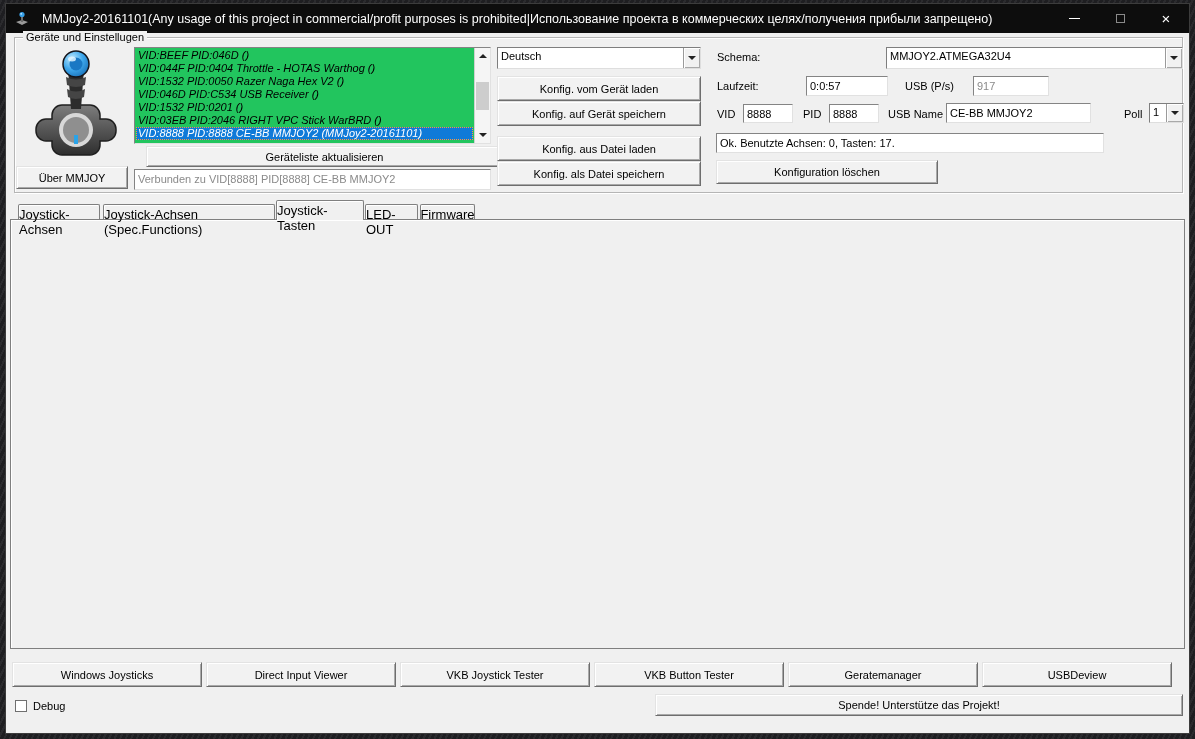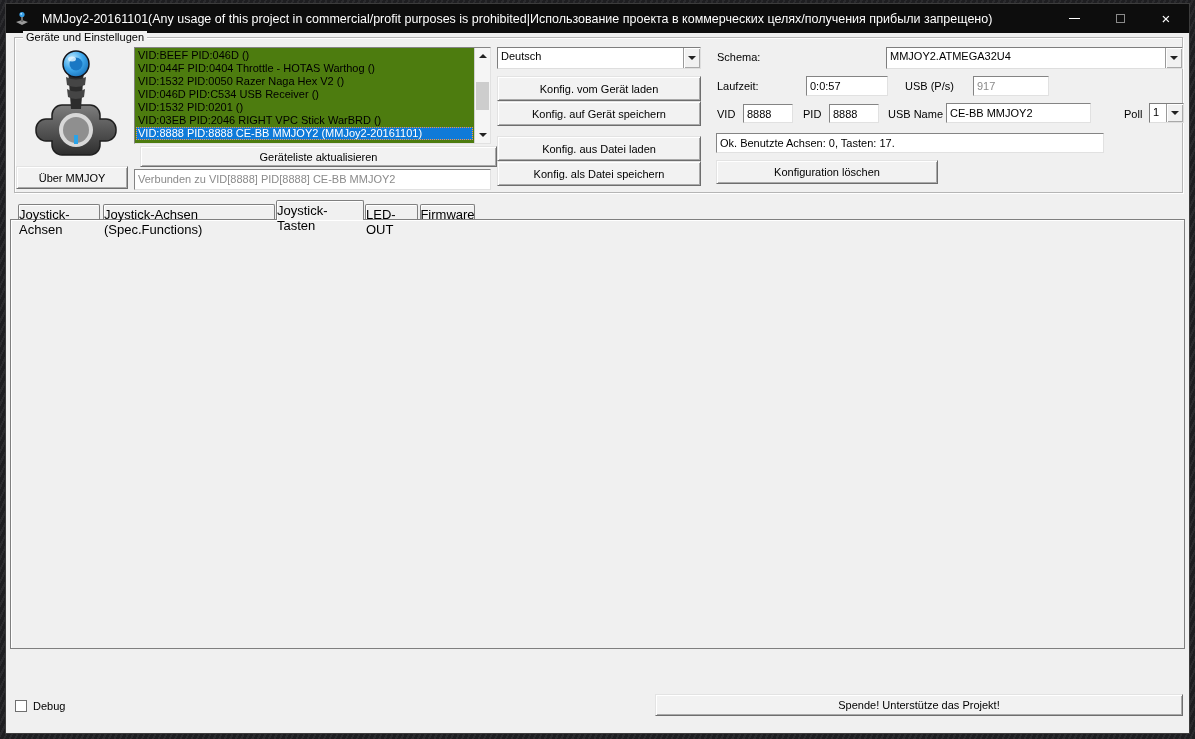--- a/index.html
+++ b/index.html
@@ -44,21 +44,21 @@
   .tri-up { width:0; height:0; border-left:4px solid transparent; border-right:4px solid transparent; border-bottom:4px solid #222; }
   .tri-sm.tri-dn { border-left-width:3px; border-right-width:3px; border-top-width:3px; }
   .tri-sm.tri-up { border-left-width:3px; border-right-width:3px; border-bottom-width:3px; }
 
   .spin { display:flex; height:19px; background:#fff; border:1px solid; border-color:#7e7e7e #dedede #dedede #7e7e7e; }
   .spin .ct { flex:1; font-size:11px; padding:2px 0 0 4px; }
   .spin .sp { width:15px; display:flex; flex-direction:column; }
   .spin .sp span { flex:1; display:flex; align-items:center; justify-content:center;
     background:#f1f1f1; border:1px solid #9a9a9a; box-shadow: inset 1px 1px 0 #fff; }
 
-  .listbox { position:absolute; background:#4d7c0f; border:1px solid; border-color:#848484 #e1e1e1 #e1e1e1 #848484; }
+  .listbox { position:absolute; background:#22c55e; border:1px solid; border-color:#848484 #e1e1e1 #e1e1e1 #848484;font-style:italic; }
   .litem { height:13px; line-height:13px; font-size:11px; padding:0 2px; white-space:nowrap; overflow:hidden; }
   .litem.sel { background:var(--sel); color:#fff; outline:1px dotted #ff9a3c; outline-offset:-1px; }
 
   .sbar { position:absolute; background:#f5f5f5; border-left:1px solid #d0d0d0; }
   .sbtn { position:absolute; left:0; width:100%; height:16px; display:flex; align-items:center; justify-content:center; background:#f5f5f5; }
   .sthumb { position:absolute; left:1px; right:1px; background:#cdcdcd; }
 
   .chk { position:absolute; width:12px; height:12px; background:#fff; border:1px solid #6f6f6f; }
 
   .tab { position:absolute; background:#f0f0f0; border:1px solid #7f7f7f; border-bottom:none;
@@ -147,21 +147,21 @@
       <div class="sbar" style="right:0;top:0;width:16px;height:95px;">
         <span class="sbtn" style="top:0;">
             <i class="tri-up"></i>
           </span>
         <span class="sthumb" style="top:34px;height:28px;"></span>
         <span class="sbtn" style="bottom:0;">
             <i class="tri-dn"></i>
           </span>
       </div>
     </div>
-    <div class="btn abs" style="left:134px;top:113px;width:357px;height:21px;">Geräteliste aktualisieren</div>
+    <div class="btn abs" style="left:140px;top:113px;width:357px;height:21px;">Geräteliste aktualisieren</div>
     <div class="sunken field gray" style="left:128px;top:136px;width:357px;height:21px;">Verbunden zu VID[8888] PID[8888] CE-BB MMJOY2</div>
 
     <div class="combo abs" style="left:491px;top:14px;width:204px;height:22px;">
       <span class="ct">Deutsch</span>
       <span class="cbn">
           <i class="tri-dn"></i>
         </span>
     </div>
     <div class="btn abs" style="left:491px;top:43px;width:204px;height:25px;">Konfig. vom Gerät laden</div>
     <div class="btn abs" style="left:491px;top:68px;width:204px;height:25px;">Konfig. auf Gerät speichern</div>
@@ -886,18 +886,26 @@
       <span class="sbtn" style="top:0;">
           <i class="tri-up"></i>
         </span>
       <span class="sthumb" style="top:17px;height:120px;"></span>
       <span class="sbtn" style="bottom:0;">
           <i class="tri-dn"></i>
         </span>
     </div>
     <div class="btn abs" style="left:767px;top:596px;width:387px;height:20px;">Clear buttons sets</div>
 
+    <div id="bottomBtns" class="hrow" style="left:6px;top:629px;gap:4px;">
+        <div class="btn" style="width: 190px; height: 25px;">Windows Joysticks</div>
+        <div class="btn" style="width: 190px; height: 25px;">Direct Input Viewer</div>
+        <div class="btn" style="width: 190px; height: 25px;">VKB Joystick Tester</div>
+        <div class="btn" style="width: 190px; height: 25px;">VKB Button Tester</div>
+        <div class="btn" style="width: 190px; height: 25px;">Geratemanager</div>
+        <div class="btn" style="width: 190px; height: 25px;">USBDeview</div>
+      </div>
     <span class="chk" style="left:9px;top:667px;"></span>
     <span class="lbl" style="left:27px;top:667px;">Debug</span>
     <div class="btn abs" style="left:649px;top:661px;width:528px;height:22px;">Spende! Unterstütze das Projekt!</div>
 
   </div>
 </div>
 
 </body></html>

